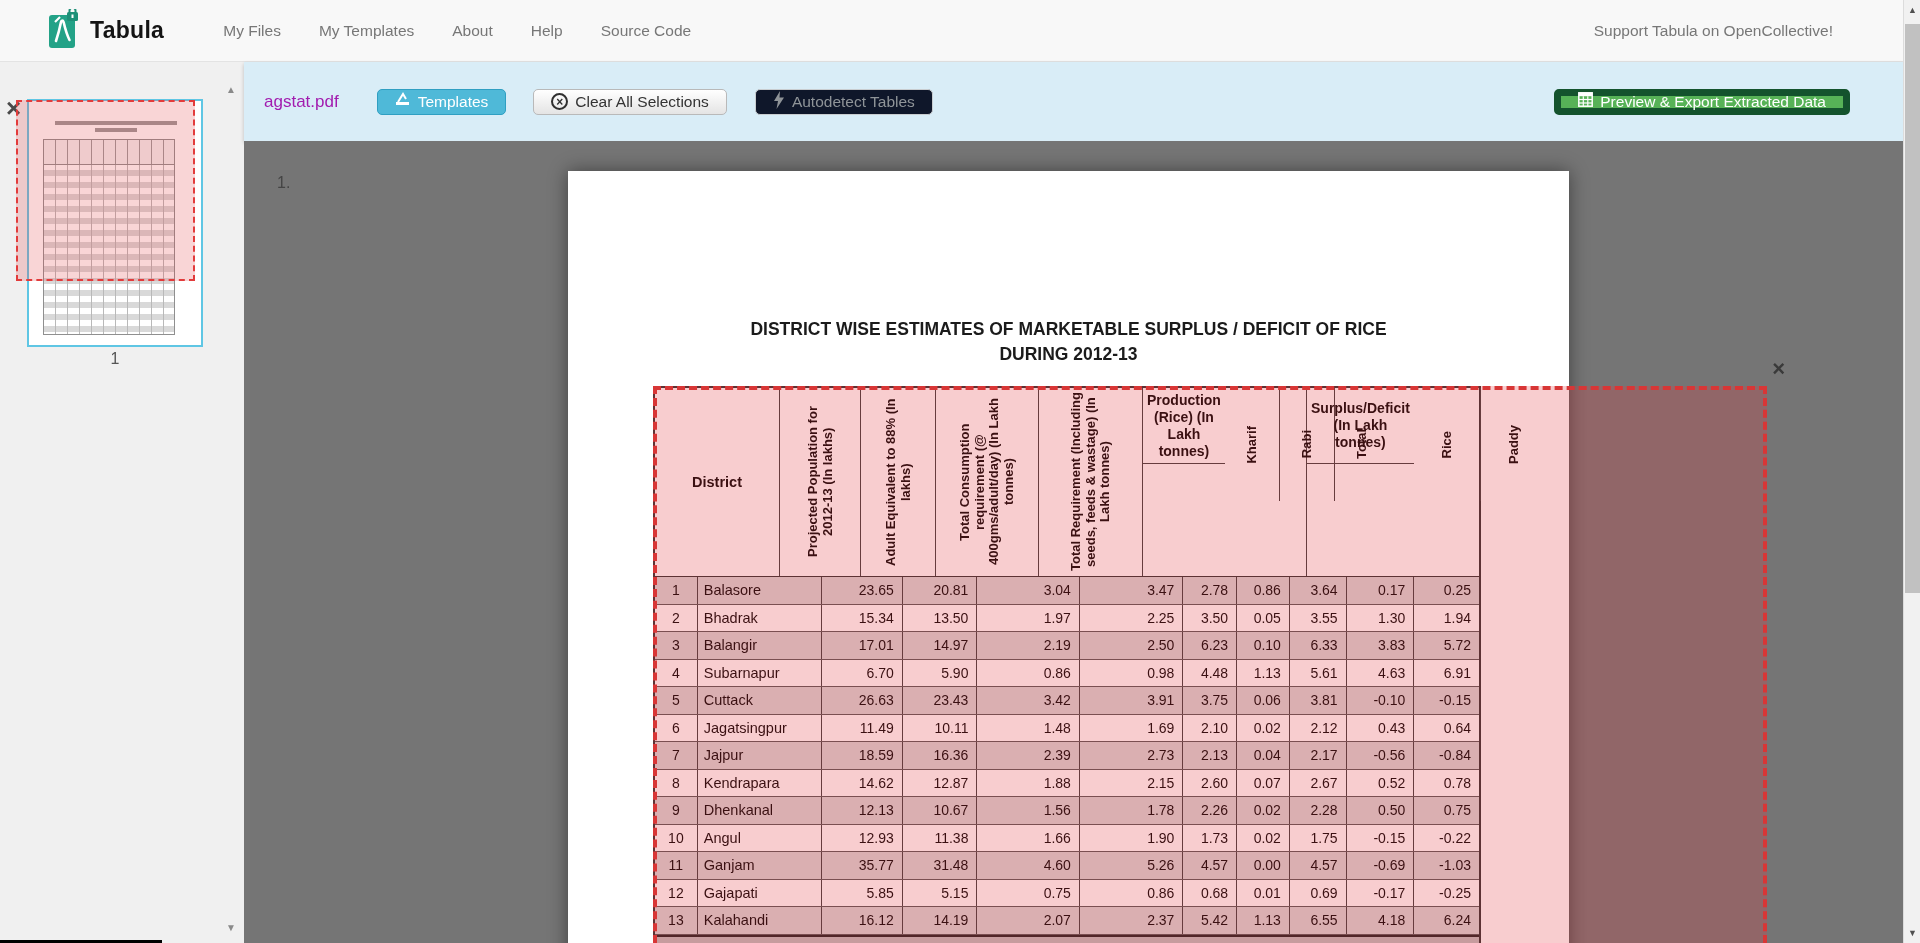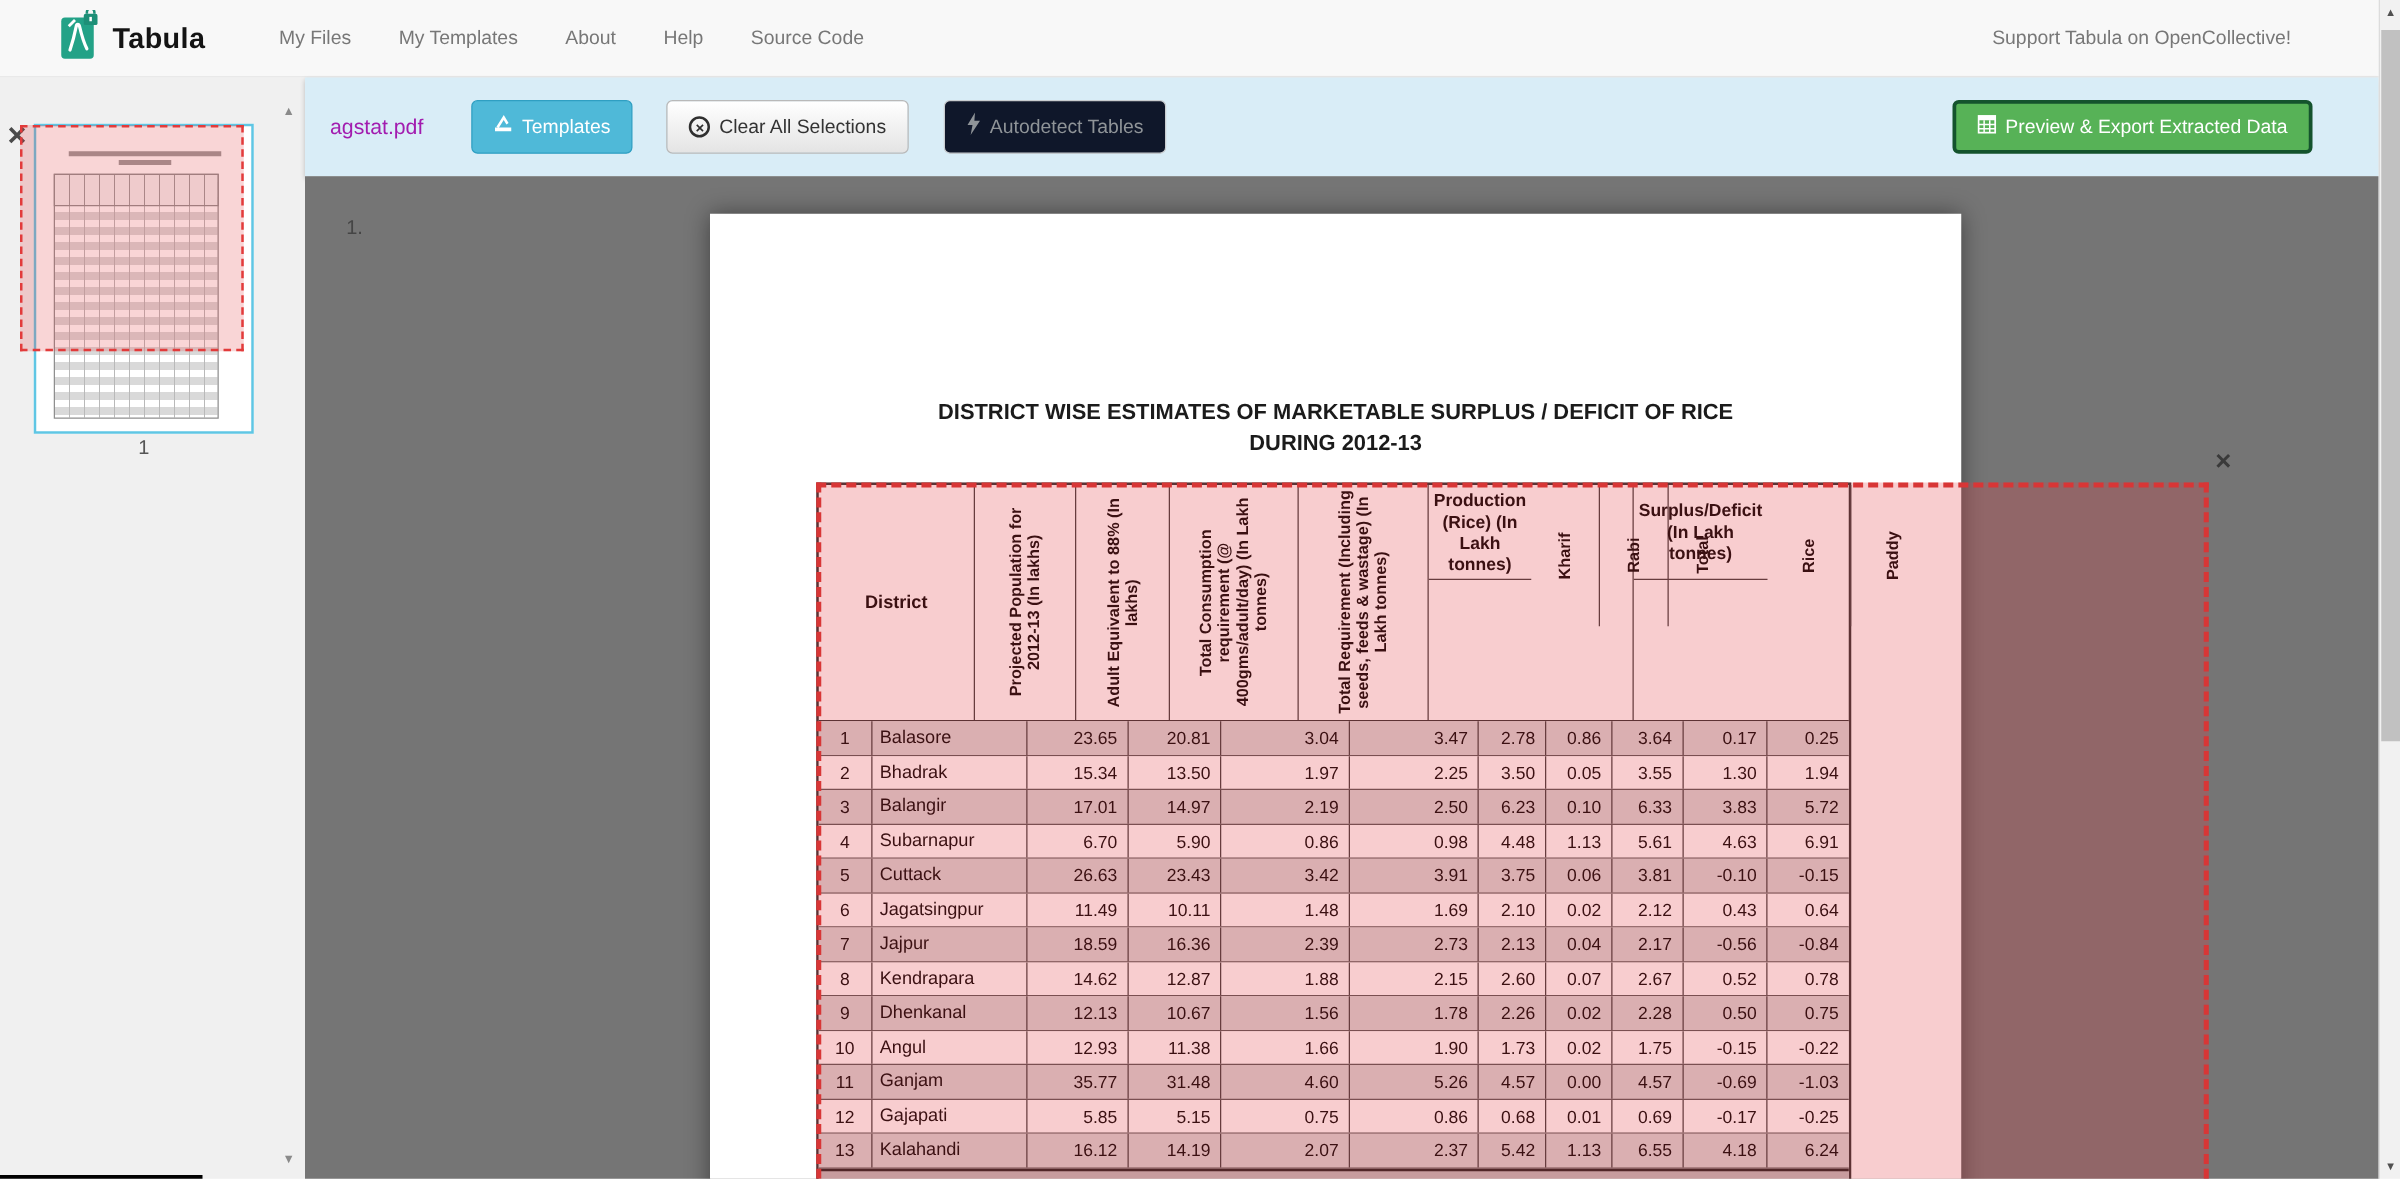--- a/index.html
+++ b/index.html
@@ -39,27 +39,27 @@
   .thumb-page-num { position: absolute; left: 27px; top: 288px; width: 176px;
     text-align: center; font-size: 16px; color: #555; }
   .side-arrow-up { position: absolute; left: 226px; top: 22px; font-size: 10px; color: #8a8a8a; cursor: pointer; }
   .side-arrow-down { position: absolute; left: 226px; top: 860px; font-size: 10px; color: #8a8a8a; cursor: pointer; }
 
   
   .toolbar { position: absolute; left: 244px; top: 62px; width: 1659px; height: 79px;
     background: #d9edf7; display: flex; align-items: center; padding-left: 20px;
     box-shadow: 0 2px 4px rgba(0,0,0,0.22); }
   .filename { font-size: 17px; color: #a21caf; margin-right: 38px; }
-  .btn { height: 43px; border-radius: 5px; font-size: 15.5px; display: inline-flex;
+  .btn { height: 26px; border-radius: 5px; font-size: 15.5px; display: inline-flex;
     align-items: center; gap: 7px; padding: 0 17px; cursor: pointer; white-space: nowrap; }
   .btn-info { background: #4fb9d8; border: 1px solid #2f9fc2; color: #fff; margin-right: 27px; }
   .btn-default { background: linear-gradient(#ffffff, #e4e4e4); border: 1px solid #b9b9b9;
     color: #333; margin-right: 28px; }
   .btn-disabled { background: #0f172a; border: 1px solid #c9cdd0; color: #8f9498; cursor: default; }
-  .btn-success { background: #57b257; border: 3px solid #14532d; color: #fff; }
+  .btn-success { background: #57b257; border: 7px solid #14532d; color: #fff; }
   .toolbar-spacer { flex: 1; }
   .export-wrap { margin-right: 53px; }
   .clear-icon { width: 17px; height: 17px; border: 2px solid #2f2f2f; border-radius: 50%;
     display: inline-flex; align-items: center; justify-content: center;
     font-size: 12px; font-weight: bold; color: #2f2f2f; line-height: 1; }
 
   
   .viewer { position: absolute; left: 244px; top: 141px; width: 1659px; height: 802px;
     background: #757575; overflow: hidden; }
   .page-marker { position: absolute; left: 33px; top: 33px; font-size: 16px; color: #454545; }

